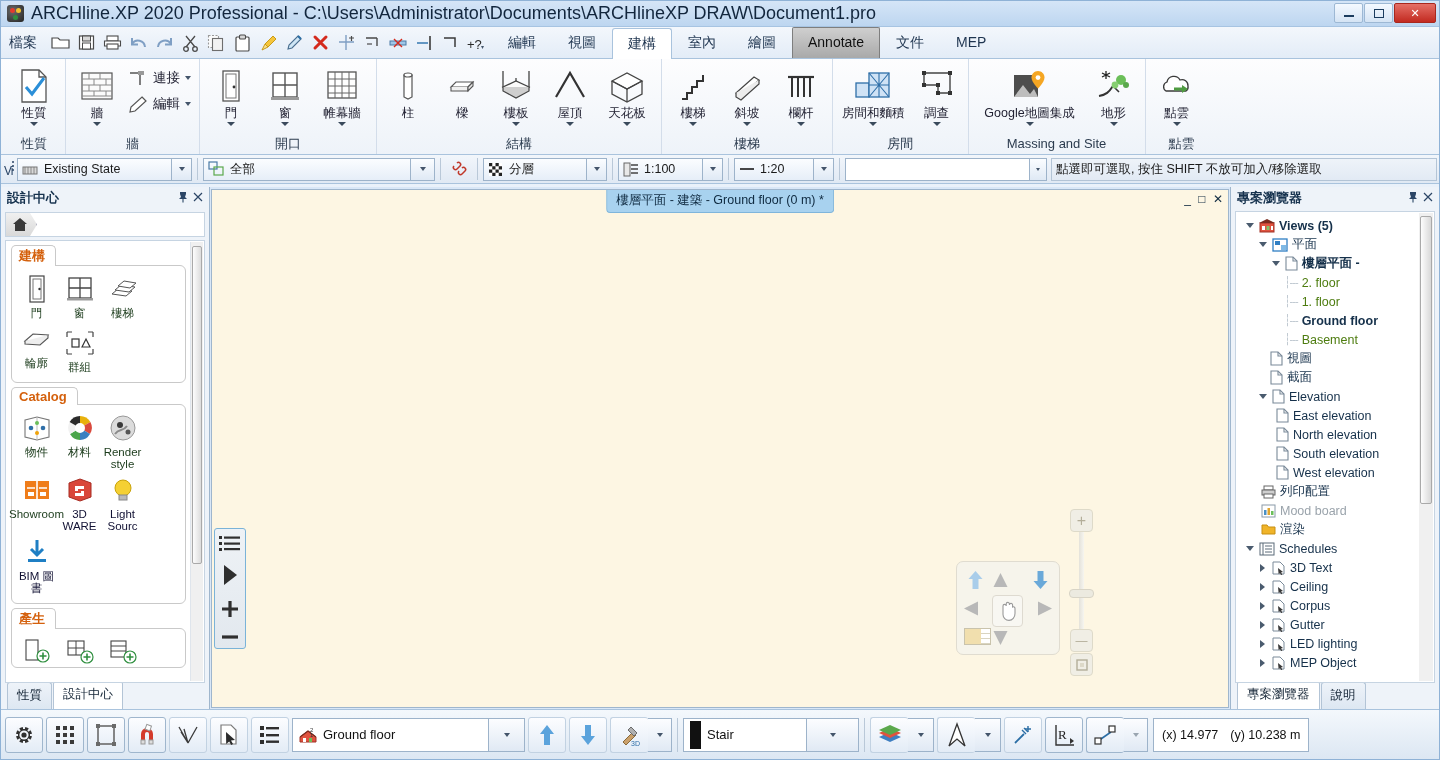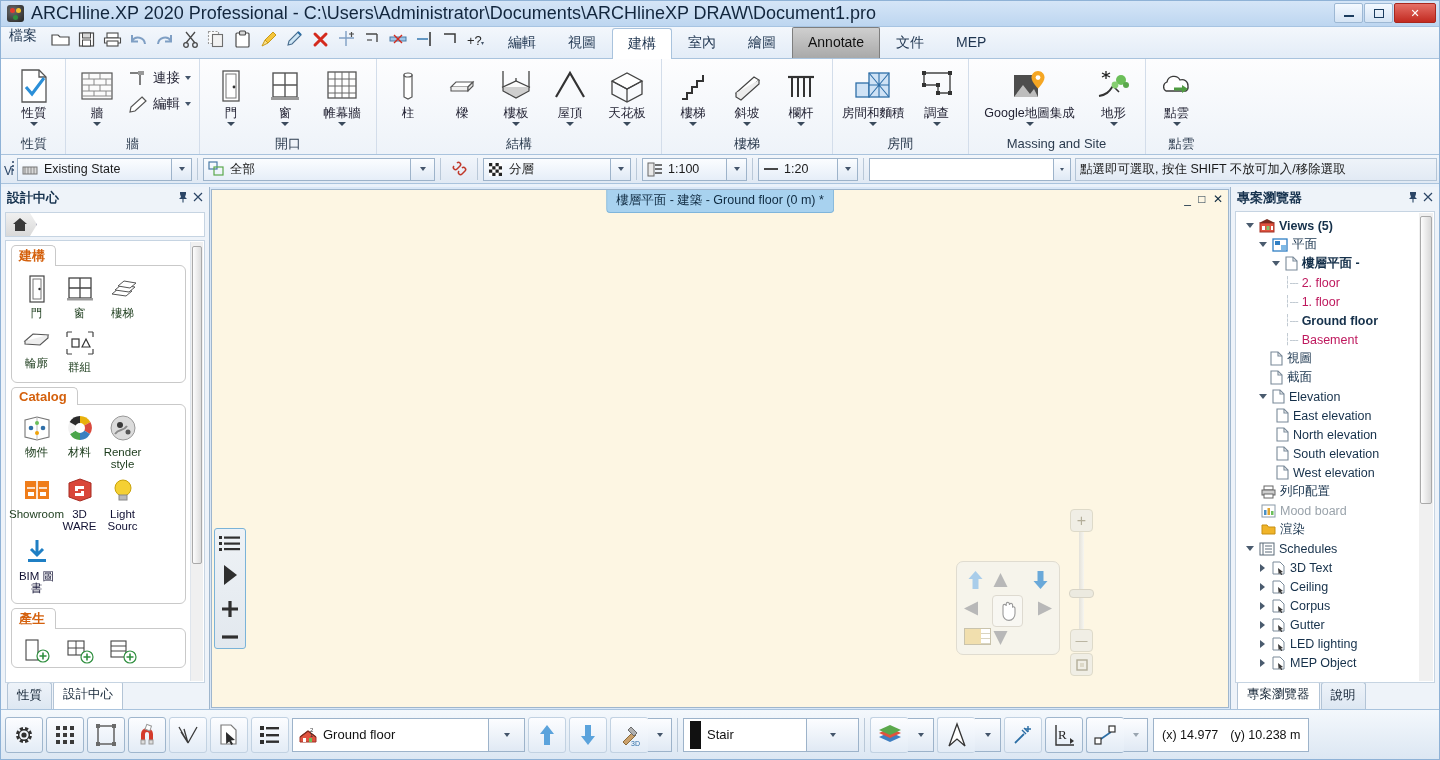--- a/index.html
+++ b/index.html
@@ -30,21 +30,21 @@
   .winbtn { width:29px; height:20px; border:1px solid #9db8d4; border-radius:2px;
       background:linear-gradient(#f4f9ff,#d5e4f4); display:flex; align-items:center; justify-content:center;
       font-size:11px; color:#1b3c5e; }
   .winbtn.close { background:linear-gradient(#e57067,#c22a20); border-color:#a8271d; color:#fff; width:42px; }
   .gl-min { width:10px; height:2px; background:#1b3c5e; margin-top:6px; }
   .gl-max { width:10px; height:9px; border:1.5px solid #1b3c5e; }
 
   
   .tabrow { height:32px; background:linear-gradient(#f3f7fc,#e3ecf7);
      border-bottom:1px solid #a9c3dd; display:flex; align-items:stretch; position:relative; }
-  .qat { display:flex; align-items:flex-start; gap:2px; padding:0 4px 0 8px; }
+  .qat { display:flex; align-items:center; gap:2px; padding:0 4px 0 8px; }
   .qat .filelbl { font-size:14px; color:#1f3550; margin-right:9px; }
   .qi { width:24px; height:24px; display:flex; align-items:center; justify-content:center;
         border-radius:2px; }
   .qi svg { display:block; }
   .tabs { display:flex; align-items:flex-end; }
   .tab { padding:5px 15px 6px; font-size:14px; color:#1f3550; border:1px solid transparent;
      border-bottom:none; line-height:19px; }
   .tab.active { background:#fff; border-color:#a9c3dd; border-radius:3px 3px 0 0;
      position:relative; top:1px; }
   .tab.sel { background:linear-gradient(#cfcfcf,#a9a9a9); border:1px solid #7e7e7e;
@@ -160,21 +160,21 @@
   .tthumb { position:absolute; left:1px; right:1px; top:3px; height:288px;
      background:linear-gradient(90deg,#fdfdfd,#d8d8d8); border:1px solid #a9a9a9; border-radius:2px; }
   .trow { height:19px; display:flex; align-items:center; gap:4px; padding-right:16px; font-size:12.5px; }
   .trow .tw { width:11px; display:flex; align-items:center; justify-content:center; }
   .tri { width:0;height:0; }
   .tri.down { border-left:4px solid transparent;border-right:4px solid transparent;border-top:5px solid #4a5b6e; }
   .tri.right { border-top:4px solid transparent;border-bottom:4px solid transparent;border-left:5px solid #4a5b6e; }
   .tlabel { color:#15304a; white-space:nowrap; }
   .tlabel.b { font-weight:bold; }
   .tlabel.dim { color:#9aa3ab; }
-  .tlabel.grey { color:#be185d;text-align:center; }
+  .tlabel.grey { color:#4d7c0f;text-align:center; }
   .dash { color:#b9c3cc; letter-spacing:-1px; font-size:11px; }
 
   
   .bottom { position:absolute; left:0; right:0; bottom:0; height:50px;
      background:linear-gradient(#f4f8fc,#dce7f3); border-top:1px solid #a9c3dd;
      display:flex; align-items:center; padding:0 4px; gap:3px; }
   .bbtn { width:38px; height:36px; border:1px solid #9fb6cd; border-radius:3px;
      background:linear-gradient(#fcfdff,#e3ecf6); display:flex; align-items:center; justify-content:center; }
   .bbtn.flat { border-color:#c2d2e2; }
   .bcombo { height:34px; background:#fff; border:1px solid #9db3ca; display:flex; align-items:center;
@@ -627,21 +627,21 @@
         <div class="caretmini"></div>
       </div>
     <div class="sep"></div>
     <div class="iconbtn">
       <svg width="17" height="18">
           <path d="M6 3c2-2 5 1 3 3l-3 3c-2 2-5-1-3-3" fill="none" stroke="#c0392b" stroke-width="1.5"></path>
           <path d="M11 8c2-2 5 1 3 3l-3 3c-2 2-5-1-3-3" fill="none" stroke="#c0392b" stroke-width="1.5"></path>
         </svg>
     </div>
     <div class="sep"></div>
-    <div class="combo" style="width:128px">
+    <div class="combo" style="width:104px">
       <svg width="16" height="15">
         <g>
           <rect x="1" y="1" width="13" height="13" fill="#fff"></rect>
           <rect x="1" y="1" width="3.25" height="3.25" fill="#222"></rect>
             <rect x="7.5" y="1" width="3.25" height="3.25" fill="#222"></rect>
           <rect x="4.25" y="4.25" width="3.25" height="3.25" fill="#222"></rect>
             <rect x="10.75" y="4.25" width="3.25" height="3.25" fill="#222"></rect>
           <rect x="1" y="7.5" width="3.25" height="3.25" fill="#222"></rect>
             <rect x="7.5" y="7.5" width="3.25" height="3.25" fill="#222"></rect>
           <rect x="4.25" y="10.75" width="3.25" height="3.25" fill="#222"></rect>

